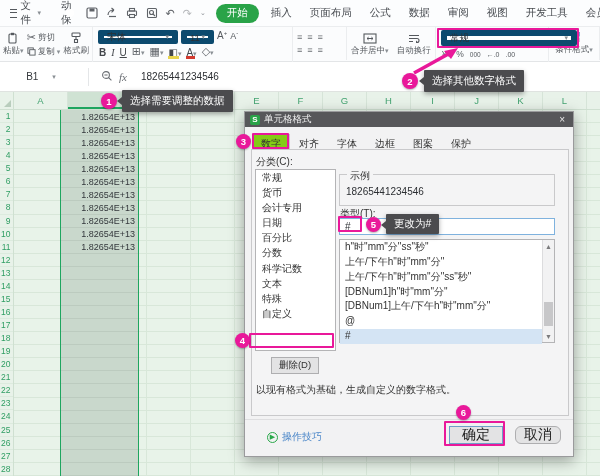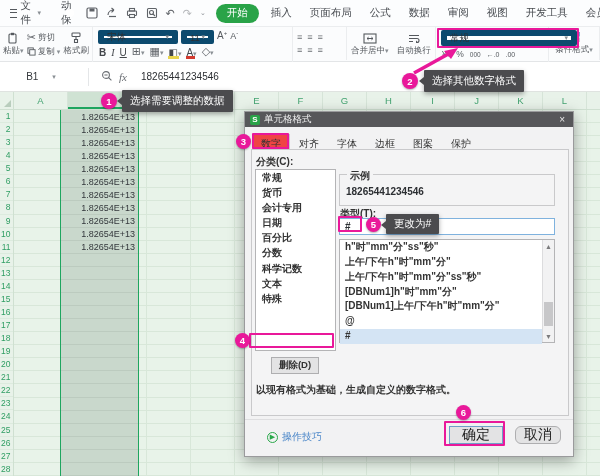--- a/index.html
+++ b/index.html
@@ -68,22 +68,22 @@
           border-left:1.5px solid #1ea55f; border-right:1.5px solid #1ea55f; }
   .bcell { height:13.071px; font-size:9px; color:#33373b; display:flex; align-items:center; justify-content:flex-end; padding-right:3px; }
 
   
   #dialog { top:111px; left:244px; width:330px; height:346px; background:#f2f2f3; box-shadow:0 4px 14px rgba(0,0,0,.35); border:1px solid #9a9a9c; font-size:10px; color:#333; }
   .dtitle { height:15px; background:#57575a; color:#f0f0f0; display:flex; align-items:center; padding:0 5px; font-size:9.5px; }
   .dlogo { width:10px; height:10px; background:#29a348; border-radius:2px; color:#fff; font-size:8px; font-weight:bold; display:flex; align-items:center; justify-content:center; margin-right:4px; }
   .dclose { margin-left:auto; font-size:10px; color:#e8e8e8; padding:0 3px; }
   .dtabs { position:absolute; top:22px; left:7px; display:flex; }
   .dtab { padding:2px 8px 3px; font-size:10px; color:#333; border:1px solid transparent; }
-  .dtab.active { background:#ef4444; border-color:#c9c9cb; border-bottom-color:#f4f4f5; }
-  .dpage { position:absolute; top:37px; left:6px; width:318px; height:267px; border:1px solid #c9c9cb; background:#f4f4f5;font-weight:bold; }
+  .dtab.active { background:#84cc16; border-color:#c9c9cb; border-bottom-color:#f4f4f5; }
+  .dpage { position:absolute; top:37px; left:6px; width:318px; height:267px; border:1px solid #c9c9cb; background:#f4f4f5; }
   .cat-label { position:absolute; top:41px; left:10px; }
   .catlist { position:absolute; top:55px; left:9px; width:81px; height:182px; background:#fff; border:1px solid #b4b4b6; overflow:hidden; }
   .catitem { height:15.1px; line-height:15px; padding-left:6px; white-space:nowrap; }
   .delbtn { position:absolute; top:244px; left:25px; width:48px; height:17px; background:#e3e3e4; border:1px solid #aeaeb0; font-size:9.5px; display:flex; align-items:center; justify-content:center; }
   .samplebox { position:absolute; top:60px; left:93px; width:216px; height:32px; border:1px solid #c9c9cb; }
   .samplelbl { position:absolute; top:-6px; left:7px; background:#f4f4f5; padding:0 3px; }
   .sampleval { position:absolute; top:11px; left:6px; color:#2c2f33; }
   .typeinput { position:absolute; top:104px; left:93px; width:216px; height:17px; background:#fff; border:1px solid #7fb2de; line-height:15px; padding-left:5px; color:#2c2f33; }
   .fmtlist { position:absolute; top:125px; left:93px; width:216px; height:104px; background:#fff; border:1px solid #b4b4b6; }
   .fmtitem { height:14.85px; line-height:14.8px; padding-left:5px; white-space:nowrap; overflow:hidden; }
@@ -393,20 +393,21 @@
 
     <div class="catitem">常规</div>
         <div class="catitem">货币</div>
         <div class="catitem">会计专用</div>
         <div class="catitem">日期</div>
         <div class="catitem">百分比</div>
         <div class="catitem">分数</div>
         <div class="catitem">科学记数</div>
         <div class="catitem">文本</div>
         <div class="catitem">特殊</div>
+        <div class="catitem">自定义</div>
       </div>
     <div class="delbtn" style="top:207px;left:19px;">删除(D)</div>
 
     <div class="samplebox" style="top:24px;left:87px;">
       <span class="samplelbl">示例</span>
       <span class="sampleval">18265441234546</span>
     </div>
     <div style="position:absolute;top:57px;left:88px;">类型(T):</div>
     <div class="typeinput" style="top:68px;left:87px;">#</div>
     <div class="fmtlist" style="top:89px;left:87px;">

